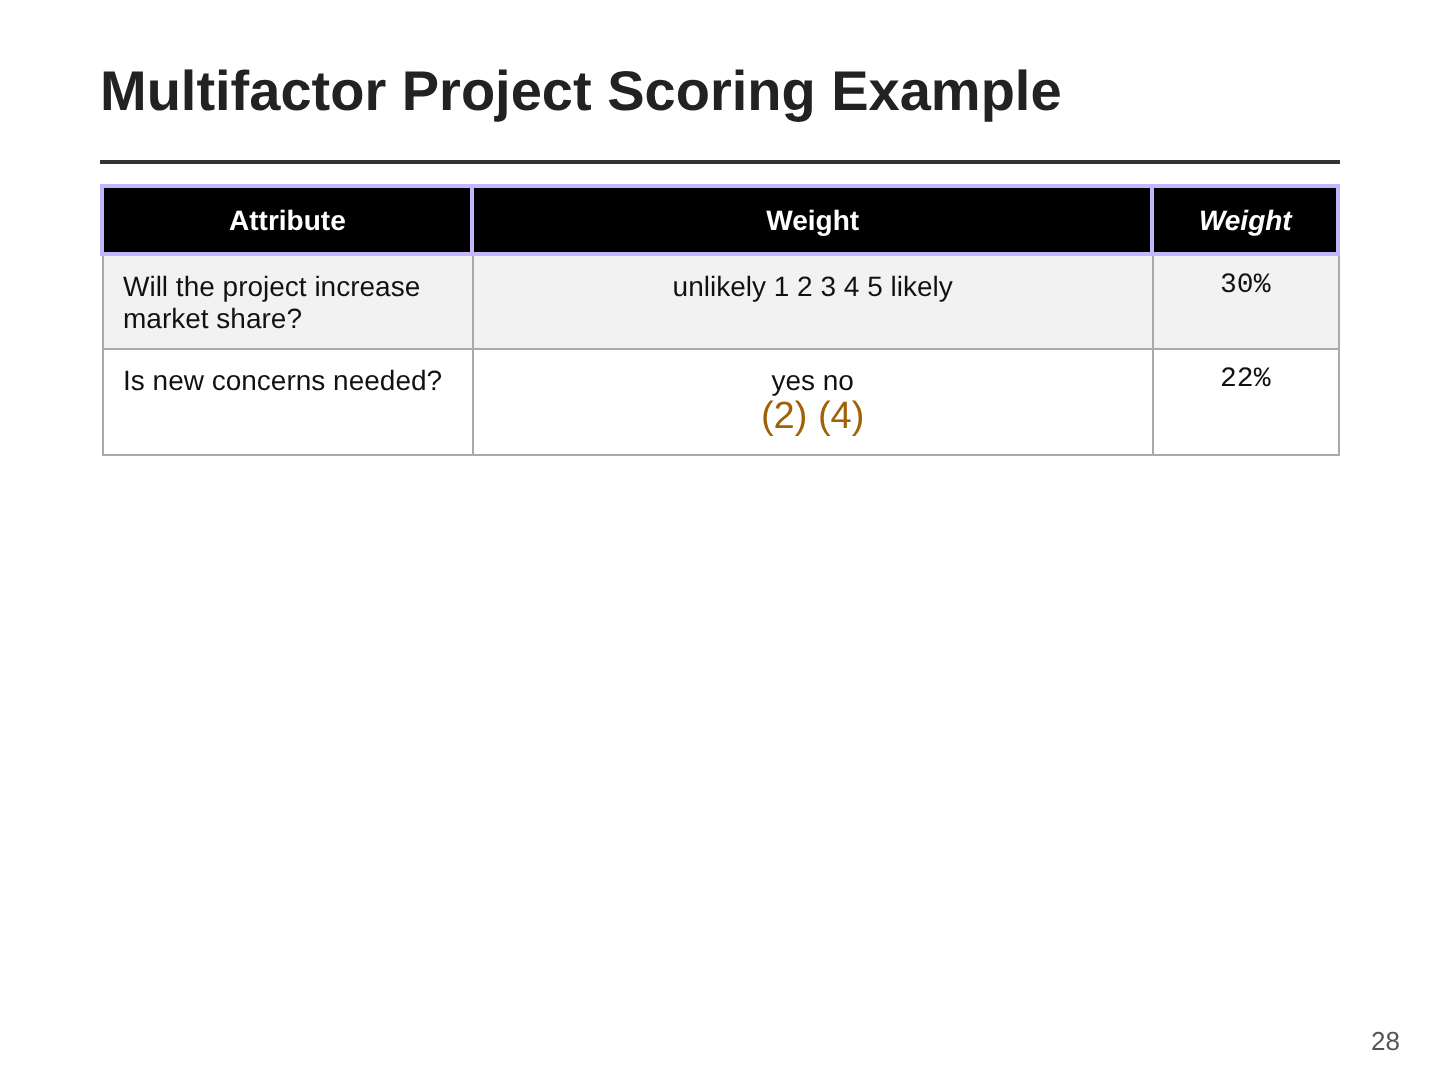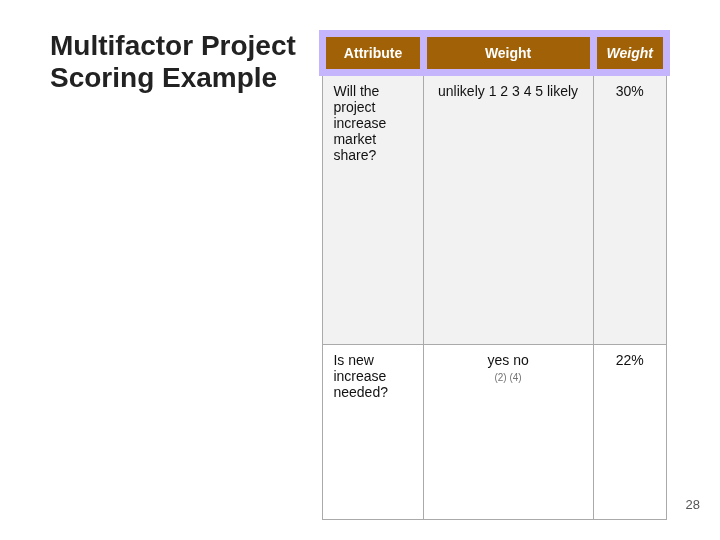--- a/index.html
+++ b/index.html
@@ -10,20 +10,21 @@
       font-family: Arial, sans-serif;
       overflow: hidden;
       position: relative;
     }
 
     .slide {
       width: 720px;
       height: 540px;
       padding: 30px 50px 20px 50px;
       display: flex;
+      flex-direction: column;
     }
 
     .title {
       font-size: 28px;
       font-weight: bold;
       color: #222;
       margin-bottom: 18px;
     }
 
     .divider {
@@ -32,26 +33,26 @@
       margin-bottom: 10px;
     }
 
     table {
       width: 100%;
       border-collapse: collapse;
       font-size: 14px;
     }
 
     thead tr th {
-      background: #a16207;
+      background: #000000;
       color: #fff;
       font-weight: bold;
       padding: 8px 10px;
       text-align: center;
-      border: 7px solid #c4b5fd;
+      border: 2px solid #c4b5fd;
     }
 
     thead tr th:first-child {
       text-align: center;
       width: 30%;
     }
 
     thead tr th:nth-child(2) {
       width: 55%;
     }
@@ -73,38 +74,39 @@
       font-weight: normal;
     }
 
     tbody tr td:nth-child(2) {
       text-align: center;
     }
 
     tbody tr td:last-child {
       text-align: center;
       font-weight: normal;
+      font-family: Liberation Mono, monospace;
     }
 
     tbody tr:nth-child(odd) {
       background: #f2f2f2;
     }
 
     tbody tr:nth-child(even) {
       background: #fff;
     }
 
     .sub-row {
-      font-size: 10px;
-      color: #737373;
+      font-size: 19px;
+      color: #a16207;
     }
 
     .page-num {
       position: absolute;
-      bottom: 28px;
+      bottom: 12px;
       right: 20px;
       font-size: 13px;
       color: #555;
     }
   </style>
 </head>
 <body>
 
 <div class="slide">
   <div class="title">Multifactor Project Scoring Example</div>
@@ -117,21 +119,21 @@
         <th>Weight</th>
       </tr>
     </thead>
     <tbody id="table-body">
     <tr>
           <td>Will the project increase market share?</td>
           <td>unlikely 1 2 3 4 5 likely</td>
           <td>30%</td>
         </tr>
         <tr>
-          <td>Is new increase needed?</td>
+          <td>Is new concerns needed?</td>
           <td>yes        no<br><span class="sub-row">(2)       (4)</span></td>
           <td>22%</td>
         </tr>
       </tbody>
   </table>
 </div>
 
 <div class="page-num">28</div>
 
 </body></html>

